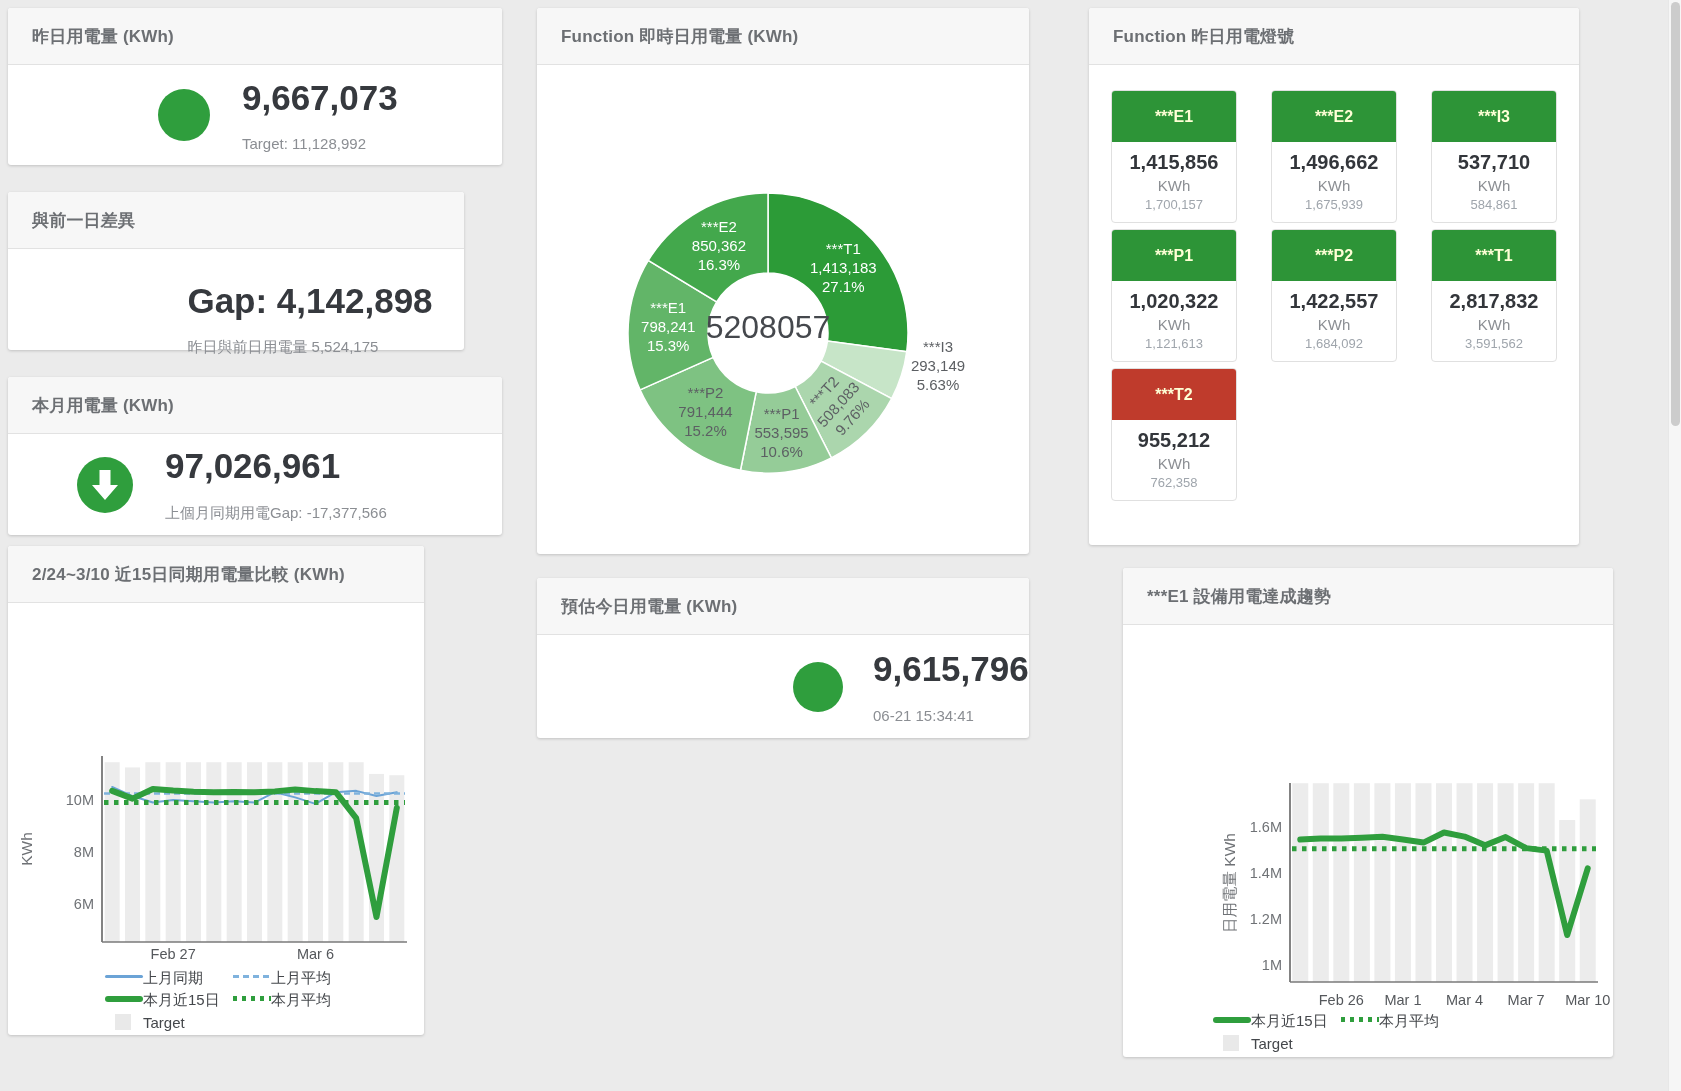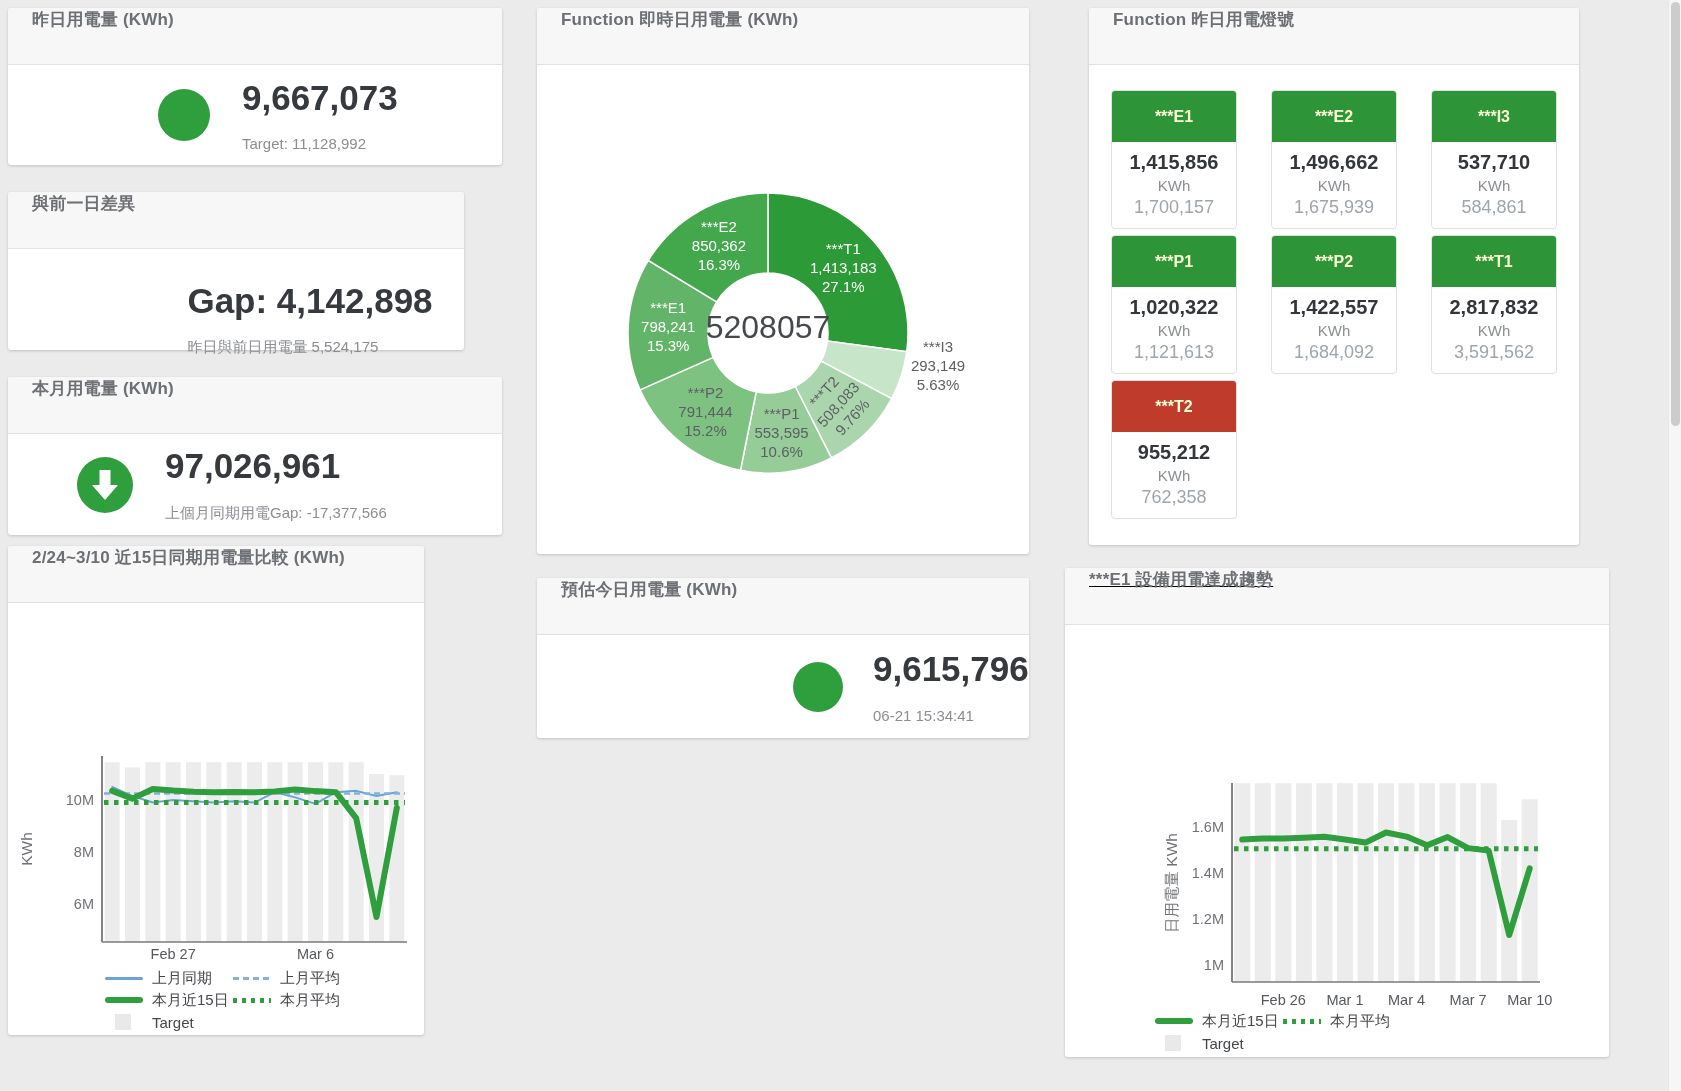--- a/index.html
+++ b/index.html
@@ -1,42 +1,42 @@
 <!DOCTYPE html>
 <html><head>
 <meta charset="utf-8">
 <style>
   * { margin:0; padding:0; box-sizing:border-box; }
   html,body { background:#ebebeb; }
   body { font-family:"Liberation Sans","DejaVu Sans",sans-serif; }
   .dashboard { position:relative; width:1681px; height:1091px; background:#ebebeb; overflow:hidden; }
   .panel { position:absolute; background:#fff; border-radius:3px; box-shadow:0 1px 3px rgba(0,0,0,.18); }
   .panel-header { height:57px; background:#f7f7f7; border-bottom:1px solid #e2e2e2; border-radius:3px 3px 0 0;
-                  display:flex; align-items:flex-start; padding-left:24px; }
+                  display:flex; align-items:center; padding-left:24px; }
   .panel-title { font-size:17px; font-weight:700; color:#6c6f73; letter-spacing:.2px; }
   .panel-body { position:relative; height:calc(100% - 57px); }
   
   .stat-row { display:flex; align-items:center; height:100%; gap:32px; }
   .stat-circle { width:52px; height:52px; border-radius:50%; flex:0 0 auto; }
   .stat-text .val { font-size:35px; font-weight:700; color:#36393e; line-height:1.15; }
   .stat-text .sub { font-size:15px; color:#8b8e93; margin-top:17px; }
   
   .tiles-grid { display:grid; grid-template-columns:repeat(3,126px); column-gap:34px; row-gap:6px; padding:25px 22px 0 22px; }
   .tile { border:1px solid #e0e0e0; border-radius:4px; overflow:hidden; text-align:center; background:#fff; }
   .tile-head { height:51px; display:flex; align-items:center; justify-content:center;
                font-size:16px; font-weight:700; color:#feffd6; }
   .tile-head.green { background:#2d9437; }
   .tile-head.red { background:#bf3b2c; }
   .tile-val { font-size:20px; font-weight:700; color:#33363b; margin-top:9px; }
   .tile-unit { font-size:15px; color:#8b8e93; margin-top:3px; }
-  .tile-target { font-size:18px; color:#9fa5ac; margin:3px 0 10px 0; }
+  .tile-target { font-size:13px; color:#9fa5ac; margin:3px 0 10px 0; }
   
   .legend { position:absolute; }
   .legend-row { display:flex; height:22px; align-items:center; }
-  .legend-item { width:128px; display:flex; align-items:center; gap:9px; cursor:pointer; }
+  .legend-item { width:128px; display:flex; align-items:flex-start; cursor:pointer; }
   .legend-label { font-size:15px; color:#44474b; white-space:nowrap; }
   .sw { width:38px; height:16px; position:relative; flex:0 0 auto; }
   .sw i { position:absolute; left:0; right:0; display:block; }
   svg text { font-family:"Liberation Sans","DejaVu Sans",sans-serif; }
   .scrollbar-track { position:absolute; right:0; top:0; width:13px; height:1091px; background:#f6f6f6; border-left:1px solid #e7e7e7; }
   .scrollbar-thumb { position:absolute; left:2px; top:2px; width:9px; height:424px; background:#ccc; border-radius:5px; }
 </style>
 </head>
 <body>
 
@@ -281,21 +281,21 @@
           <div class="tile">
             <div class="tile-head red">***T2</div>
             <div class="tile-val">955,212</div>
             <div class="tile-unit">KWh</div>
             <div class="tile-target">762,358</div>
           </div>
         </div>
     </div>
   </div>
 
-  <div class="panel" style="left:1065px; top:568px; width:544px; height:489px;text-decoration:underline;">
+  <div class="panel" style="left:1123px; top:568px; width:490px; height:489px;">
     <div class="panel-header">
       <span class="panel-title">***E1 設備用電達成趨勢</span>
     </div>
     <div class="panel-body">
       <svg id="trend-svg" width="490" height="385">
           <rect x="169.26666666666668" y="158.2300578034682" width="16" height="198.7699421965318" fill="#ececec"></rect>
           <rect x="189.8" y="158.2300578034682" width="16" height="198.7699421965318" fill="#ececec"></rect>
           <rect x="210.33333333333334" y="158.2300578034682" width="16" height="198.7699421965318" fill="#ececec"></rect>
           <rect x="230.8666666666667" y="158.2300578034682" width="16" height="198.7699421965318" fill="#ececec"></rect>
           <rect x="251.4" y="158.2300578034682" width="16" height="198.7699421965318" fill="#ececec"></rect>

